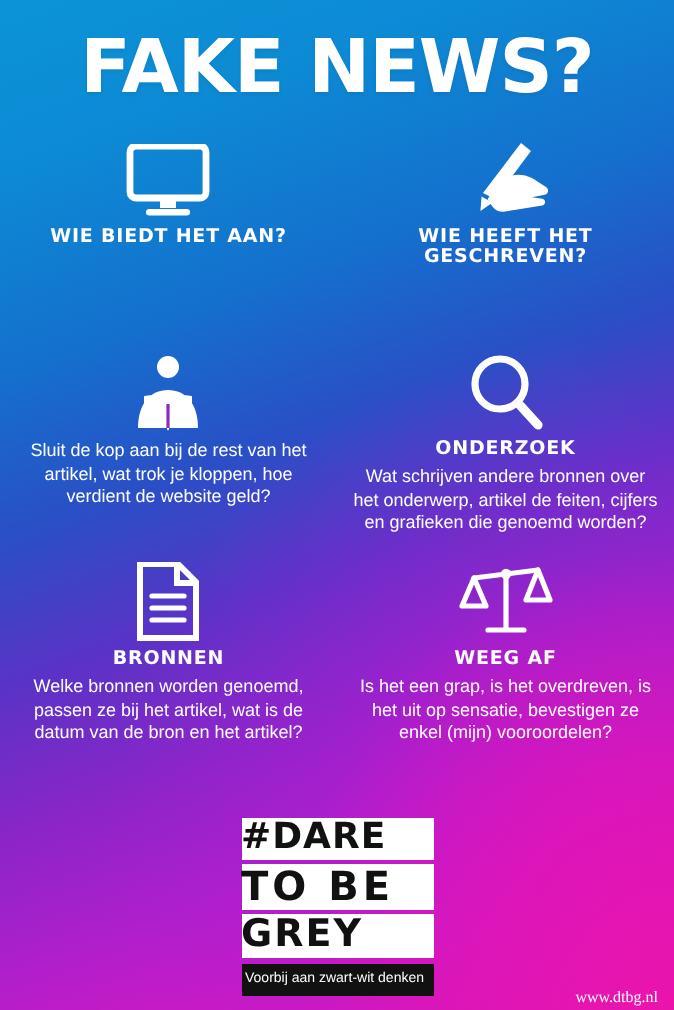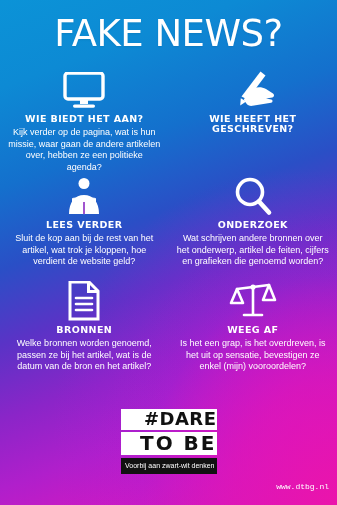--- a/index.html
+++ b/index.html
@@ -19,21 +19,21 @@
         #1470cd 30%,
         #2a4fc6 43%,
         #5a33c6 55%,
         #8b25c8 67%,
         #b01fcb 78%,
         #cf19c2 88%,
         #e614ad 100%);
   }
   .title{
     position:absolute;top:12px;left:0;width:337px;text-align:center;
-    color:#fff;font-weight:normal;font-size:37px;letter-spacing:-0.5px;
+    color:#fff;font-weight:bold;font-size:37px;letter-spacing:-0.5px;
     font-family:"DejaVu Sans",sans-serif;
     text-shadow:0 1px 2px rgba(0,0,0,0.08);
   }
   .grid{
     position:absolute;top:66px;left:0;width:337px;
   }
   .row{display:flex;width:337px;align-items:flex-end;}
   .cell{width:168.5px;box-sizing:border-box;padding:0 6px;text-align:center;color:#fff;}
   .icon{height:44px;display:flex;align-items:flex-end;justify-content:center;margin-bottom:4px;}
   .icon svg{display:block;}
@@ -47,40 +47,40 @@
     font-family:"Liberation Sans",sans-serif;
     padding:0 2px;
   }
   .row1 .cell{height:106px;}
   .row2 .cell{height:105px;}
   .row3 .cell{height:102px;}
 
   
   .logo{
     position:absolute;left:50%;transform:translateX(-50%);
-    top:409px;width:96px;text-align:right;
+    top:409px;width:96px;text-align:left;
   }
   .logo-line{
     background:#ffffff;color:#111;
     font-family:"DejaVu Sans",sans-serif;font-weight:bold;
     display:block;margin-bottom:2px;padding:1px 0 2px 0;
     line-height:1;letter-spacing:0.5px;
   }
   .l1{font-size:18px;}
   .l2{font-size:20px;letter-spacing:2px;}
   .l3{font-size:19px;letter-spacing:1px;}
   .tagline{
     background:#111;color:#fff;display:block;margin-top:3px;
     font-size:7px;line-height:1.35;padding:3px 2px 4px 2px;
     font-family:"Liberation Sans",sans-serif;
   }
   .links{
-    position:absolute;right:8px;bottom:12px;text-align:center;
+    position:absolute;right:8px;bottom:0;text-align:center;
     color:#fff;font-size:8px;line-height:1.45;
-    font-family:Liberation Mono, monospace;
+    font-family:Liberation Serif, serif;
   }
   .links div{white-space:nowrap;}
 </style>
 </head>
 <body>
 
 <div id="poster">
 
   <div class="title">FAKE NEWS?</div>
 
@@ -89,21 +89,20 @@
     <div class="row row1">
       <div class="cell">
         <div class="icon">
           <svg width="42" height="38" viewBox="0 0 42 38">
             <rect x="2" y="1" width="38" height="26" rx="3" ry="3" fill="none" stroke="#ffffff" stroke-width="3.4"></rect>
             <rect x="17" y="27" width="8" height="5" fill="#ffffff"></rect>
             <rect x="10" y="32.5" width="22" height="3.2" rx="1.6" fill="#ffffff"></rect>
           </svg>
         </div>
         <p class="head">WIE BIEDT HET AAN?</p>
-        <p class="body">Kijk verder op de pagina, wat is hun missie, waar gaan de andere artikelen over, hebben ze een politieke agenda?</p>
       </div>
 
       <div class="cell">
         <div class="icon">
           <svg width="46" height="40" viewBox="0 0 46 40">
             <g fill="#ffffff">
               <path d="M30.5 1.5 L35.5 5.5 L17.5 29.5 L11.5 26.5 Z"></path>
               <path d="M10.8 28.2 L16.2 31.4 L10.2 35.5 Z"></path>
               <path d="M18 22 C24 17 30 16 36 19 L43 23.5 C44.6 24.5 44.3 27 42.4 27.4 L36 28.6 L41.2 29.4 C43 29.7 43 32.4 41.1 32.7 L22.5 35.8 C20 36.2 17.6 35.2 16.2 33.2 L13.8 29.8 Z"></path>
             </g>
@@ -121,21 +120,20 @@
               <circle cx="21" cy="5.5" r="5.5"></circle>
               <path d="M6 36 C6 24 12 17 21 17 C30 17 36 24 36 36 Z"></path>
             </g>
             <g fill="#ffffff" stroke="#ffffff" stroke-width="1">
               <path d="M21 24 C18 20.5 13 19.5 9.5 20.5 L9.5 33 C13 32 18 33 21 36 Z" fill="#ffffff"></path>
               <path d="M21 24 C24 20.5 29 19.5 32.5 20.5 L32.5 33 C29 32 24 33 21 36 Z" fill="#ffffff"></path>
             </g>
             <path d="M21 24 L21 36" stroke="#8a2ac2" stroke-width="1.6"></path>
           </svg>
         </div>
-        <p class="head">LEES VERDER</p>
         <p class="body">Sluit de kop aan bij de rest van het artikel, wat trok je kloppen, hoe verdient de website geld?</p>
       </div>
 
       <div class="cell">
         <div class="icon">
           <svg width="40" height="40" viewBox="0 0 40 40">
             <circle cx="17" cy="16" r="12.5" fill="none" stroke="#ffffff" stroke-width="3.6"></circle>
             <path d="M26 25.5 L36 36.5" stroke="#ffffff" stroke-width="4.6" stroke-linecap="round"></path>
           </svg>
         </div>
@@ -176,20 +174,21 @@
         </div>
         <p class="head">WEEG AF</p>
         <p class="body">Is het een grap, is het overdreven, is het uit op sensatie, bevestigen ze enkel (mijn) vooroordelen?</p>
       </div>
     </div>
   </div>
 
   <div class="logo">
     <span class="logo-line l1">#DARE</span>
     <span class="logo-line l2">TO  BE</span>
+    <span class="logo-line l3">GREY</span>
     <span class="tagline">Voorbij aan
 zwart-wit denken</span>
   </div>
 
   <div class="links">
     <div>www.dtbg.nl</div>
   </div>
 
 </div>
 

